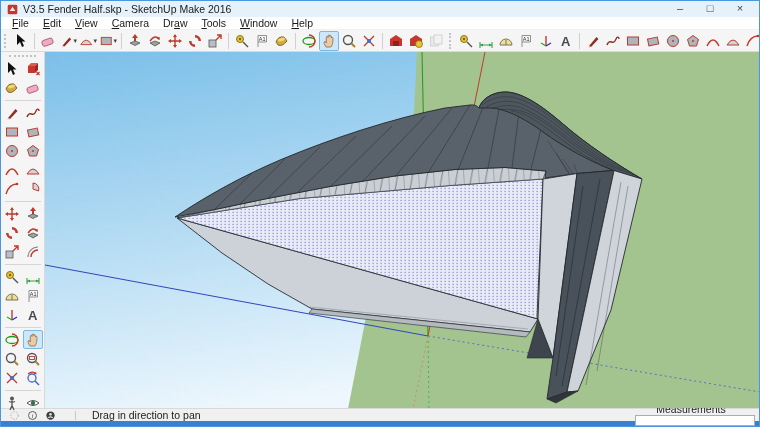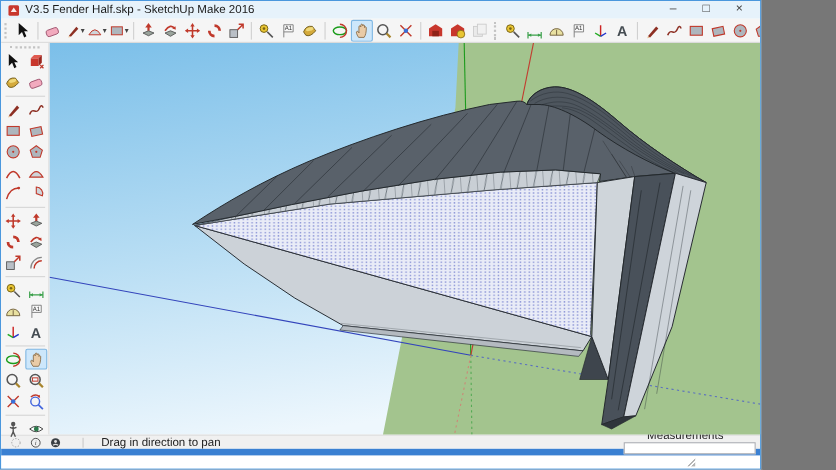--- a/index.html
+++ b/index.html
@@ -1,17 +1,17 @@
 <!DOCTYPE html>
 <html><head>
 <meta charset="utf-8">
 <style>
   html,body{margin:0;padding:0;background:#777;}
   *{box-sizing:border-box;}
-  .app{position:relative;width:692px;height:427px;border:1px solid #4a97dd;background:#fff;
+  .app{position:relative;width:760px;height:427px;border:1px solid #4a97dd;background:#fff;
        font-family:"Liberation Sans",sans-serif;overflow:hidden;}
   
   .titlebar{height:16px;background:#e6f2fb;display:flex;align-items:center;padding:0 4px;}
   .applogo{width:11px;height:11px;margin:0 5px 0 2px;flex:0 0 auto;}
   .title{font-size:10.5px;color:#1a1a1a;white-space:nowrap;}
   .wincontrols{margin-left:auto;display:flex;}
   .wc{width:30px;height:16px;text-align:center;font-size:11px;line-height:15px;color:#444;cursor:default;}
   
   .menubar{height:13px;background:#ffffff;display:flex;align-items:center;padding-left:4px;border-bottom:1px solid #f0f0f0;}
   .mi{font-size:10.5px;color:#1a1a1a;padding:0 7px;line-height:13px;}
@@ -230,20 +230,30 @@
         <use href="#sym-logo"></use>
       </svg>
     <span class="title">V3.5 Fender Half.skp - SketchUp Make 2016</span>
     <div class="wincontrols">
       <span class="wc">–</span>
       <span class="wc">□</span>
       <span class="wc">×</span>
     </div>
   </div>
 
+  <div class="menubar" id="menubar">
+      <div class="mi"><u>F</u>ile</div>
+      <div class="mi"><u>E</u>dit</div>
+      <div class="mi"><u>V</u>iew</div>
+      <div class="mi"><u>C</u>amera</div>
+      <div class="mi">Dr<u>a</u>w</div>
+      <div class="mi"><u>T</u>ools</div>
+      <div class="mi"><u>W</u>indow</div>
+      <div class="mi"><u>H</u>elp</div>
+    </div>
 
   <div class="toptb" id="toptb">
     <div class="grip"></div>
   <div class="tbtn" title="select">
         <svg class="ic">
           <use href="#sym-cursor"></use>
         </svg>
       </div>
       <div class="sep"></div>
       <div class="tbtn" title="eraser">

